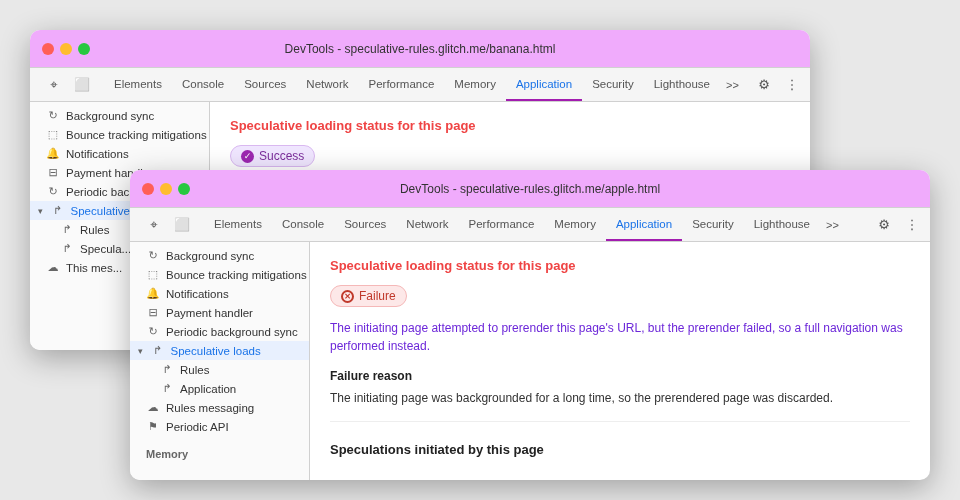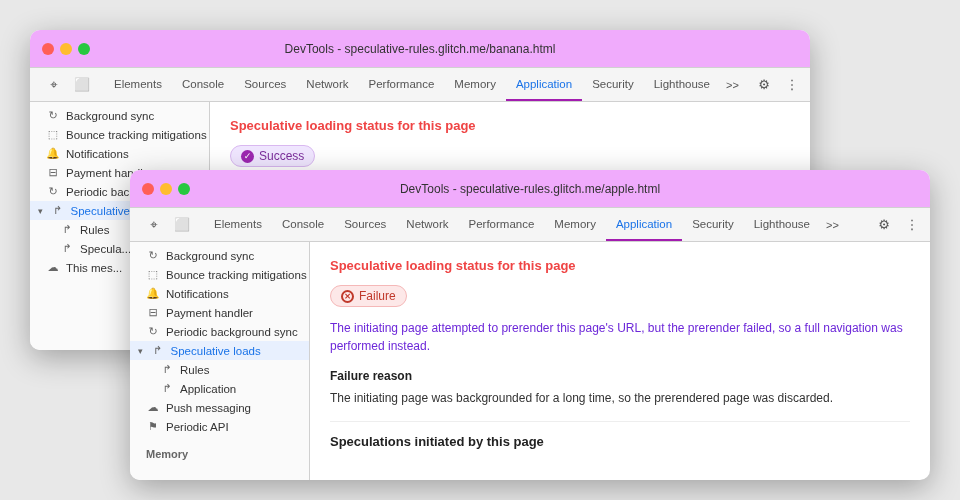--- a/index.html
+++ b/index.html
@@ -268,21 +268,21 @@
       color: #333;
       line-height: 1.5;
       margin-bottom: 14px;
     }
 
     .speculations-heading {
       font-size: 13px;
       font-weight: 600;
       color: #222;
       border-top: 1px solid #eee;
-      padding-top: 12px;
+      padding-top: 20px;
     }
   </style>
 </head>
 <body>
 
 <div class="window window-back">
 
   <div class="titlebar">
     <div class="traffic-lights">
       <div class="traffic-light tl-red"></div>
@@ -465,21 +465,21 @@
       <div class="sidebar-item indent1">
         <span class="icon">↱</span>
         <span>Rules</span>
       </div>
       <div class="sidebar-item indent1">
         <span class="icon">↱</span>
         <span>Application</span>
       </div>
       <div class="sidebar-item">
         <span class="icon">☁</span>
-        <span>Push messaging</span>
+        <span>Rules messaging</span>
       </div>
       <div class="sidebar-item">
         <span class="icon">⚑</span>
         <span>Periodic API</span>
       </div>
       <div style="margin-top:8px; padding: 4px 16px; font-size:11px; color:#666; font-weight:600;">Memory</div>
     </div>
 
     <div class="main-panel">
       <div class="panel-title">Speculative loading status for this page</div>

